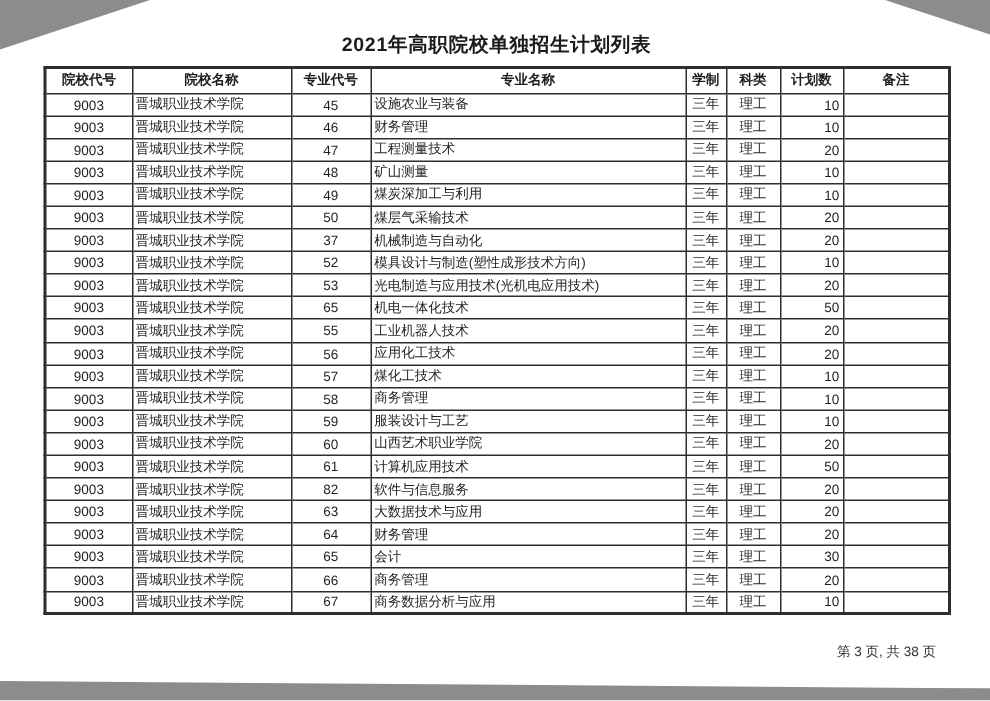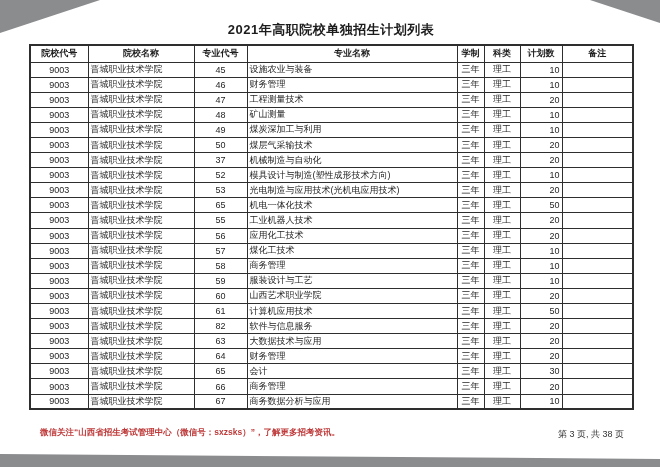--- a/index.html
+++ b/index.html
@@ -313,16 +313,15 @@
             <td class="col-major_code">67</td>
             <td class="col-major_name">商务数据分析与应用</td>
             <td class="col-duration">三年</td>
             <td class="col-category">理工</td>
             <td class="col-plan_count">10</td>
             <td class="col-remark"></td>
           </tr>
         </tbody>
     </table>
 
-    <div class="notice">微信关注“山西省招生考试管理中心（微信号：sxzsks）”，了解更多招考资讯。</div>
     <div class="pageinfo">第 3 页, 共 38 页</div>
   </div>
 </div>
 
 </body></html>

